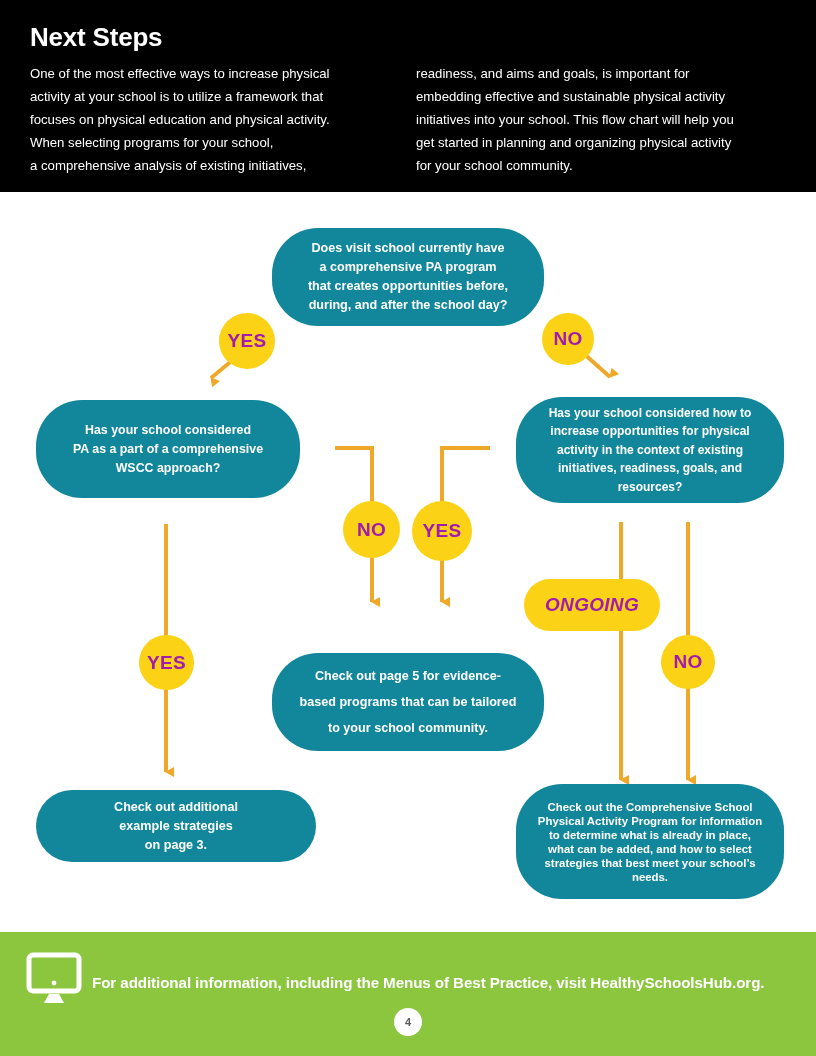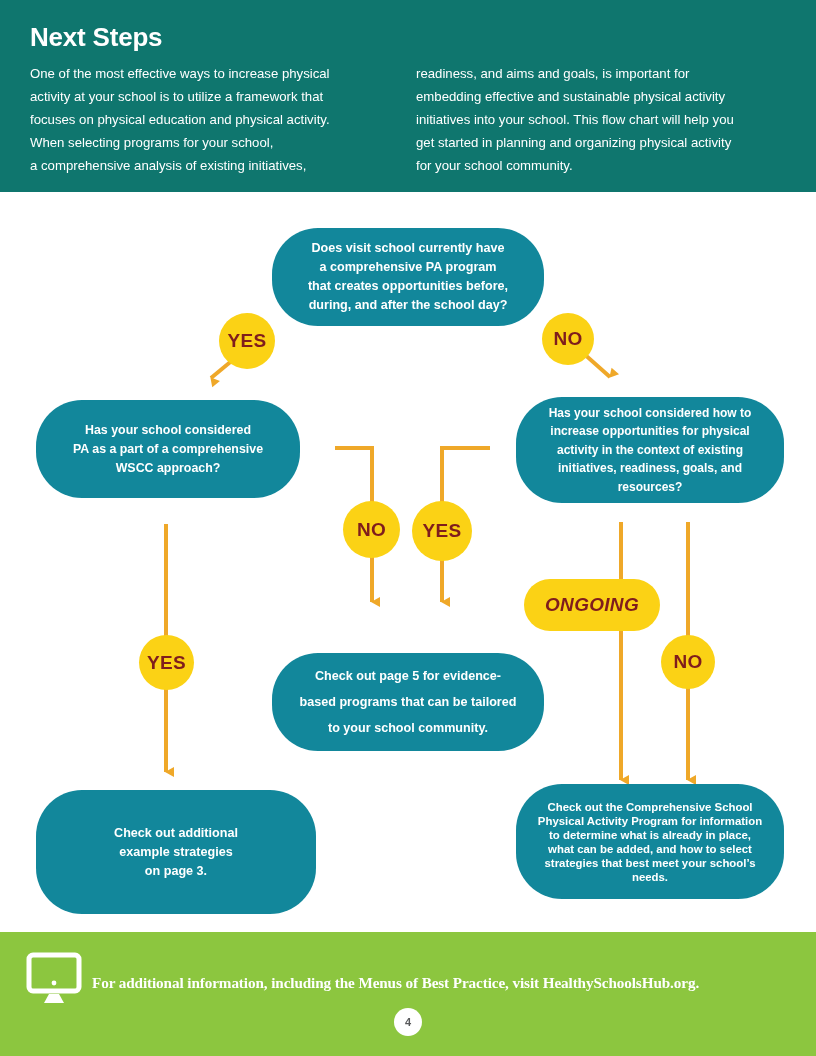--- a/index.html
+++ b/index.html
@@ -8,21 +8,21 @@
     background:#ffffff;
     font-family:"Liberation Sans", sans-serif;
     overflow:hidden;
     position:relative;
   }
   #page{position:relative;width:816px;height:1056px;overflow:hidden;background:#fff;}
 
   
   .header{
     position:absolute;left:0;top:0;width:816px;height:224px;
-    background:#0f766e;
+    background:#000000;
   }
   .header-title{
     position:absolute;left:30px;top:22px;
     font-size:26px;font-weight:bold;color:#ffffff;
     letter-spacing:-0.2px;
   }
   .header-col{
     position:absolute;top:62px;
     font-size:13.2px;line-height:23px;color:#ffffff;
     white-space:pre-line;
@@ -43,37 +43,36 @@
     text-align:center;
     font-weight:bold;
     white-space:pre-line;
     box-sizing:border-box;
   }
 
   
   .ylabel{
     position:absolute;
     background:#FBD215;
-    color:#7f1d1d;
+    color:#a21caf;
     display:flex;align-items:center;justify-content:center;
     font-weight:bold;
     box-sizing:border-box;
     letter-spacing:0.3px;
   }
 
   
   .footer{
     position:absolute;left:0;top:932px;width:816px;height:124px;
     background:#8CC63F;
   }
   .footer-text{
     position:absolute;left:92px;top:974px;
     font-size:15.2px;font-weight:bold;color:#ffffff;
     letter-spacing:-0.1px;
-    font-family:Liberation Serif, serif;
   }
   .monitor-icon{position:absolute;left:26px;top:952px;width:56px;height:54px;}
   .pagenum{
     position:absolute;left:394px;top:1008px;width:28px;height:28px;
     border-radius:50%;background:#ffffff;color:#58595B;
     display:flex;align-items:center;justify-content:center;
     font-size:11px;font-weight:bold;
   }
 </style>
 </head>
@@ -148,21 +147,21 @@
     <div class="ylabel" style="left:524px;top:387px;width:136px;height:52px;border-radius:26px;font-size:19px;font-style:italic;">ONGOING</div>
 
     <div class="ylabel" style="left:139px;top:443px;width:55px;height:55px;border-radius:50%;font-size:19px;">YES</div>
 
     <div class="ylabel" style="left:661px;top:443px;width:54px;height:54px;border-radius:50%;font-size:19px;">NO</div>
 
     <div class="node" style="left:272px;top:461px;width:272px;height:98px;border-radius:46px;font-size:12.6px;line-height:26px;padding:0 14px;">Check out page 5 for evidence-
 based programs that can be tailored
 to your school community.</div>
 
-    <div class="node" style="left:36px;top:598px;width:280px;height:124px;border-radius:46px;font-size:12.6px;line-height:19px;padding:0 14px;">Check out additional
+    <div class="node" style="left:36px;top:598px;width:280px;height:72px;border-radius:46px;font-size:12.6px;line-height:19px;padding:0 14px;">Check out additional
 example strategies
 on page 3.</div>
 
     <div class="node" style="left:516px;top:592px;width:268px;height:115px;border-radius:46px;font-size:11.4px;line-height:14px;padding:0 14px;">Check out the Comprehensive School
 Physical Activity Program for information
 to determine what is already in place,
 what can be added, and how to select
 strategies that best meet your school’s
 needs.</div>
 

